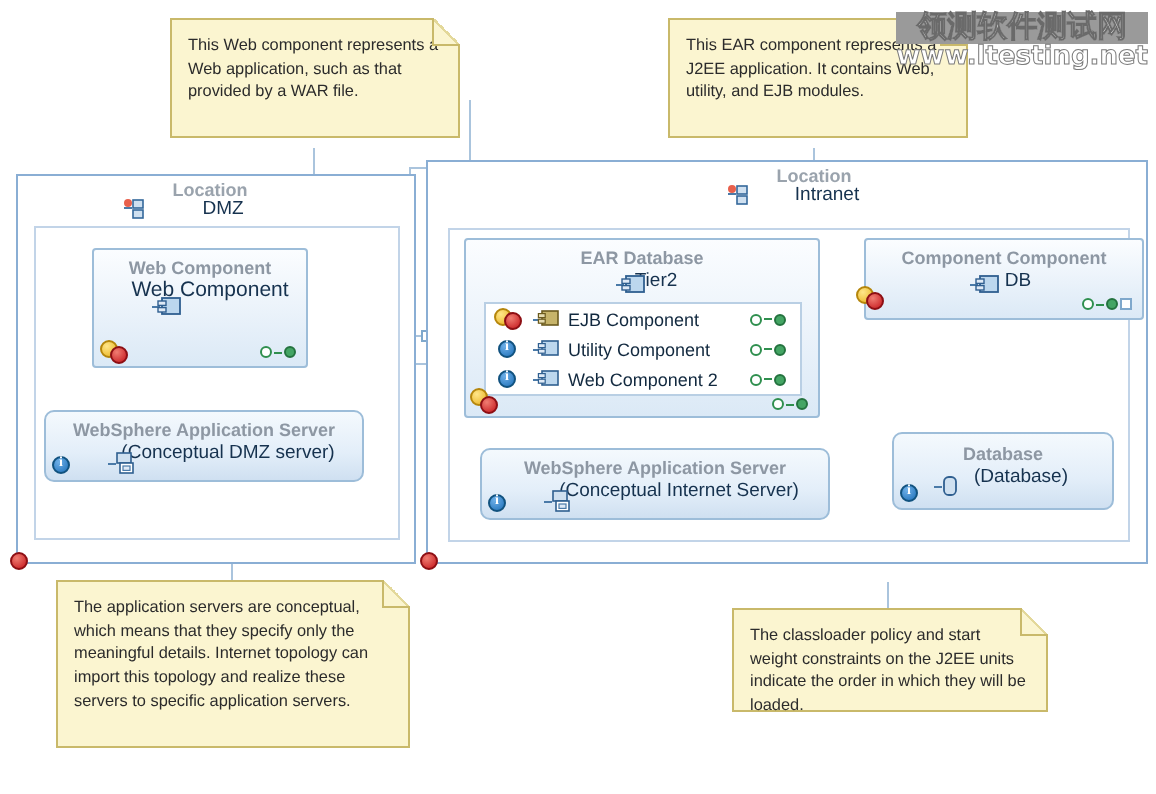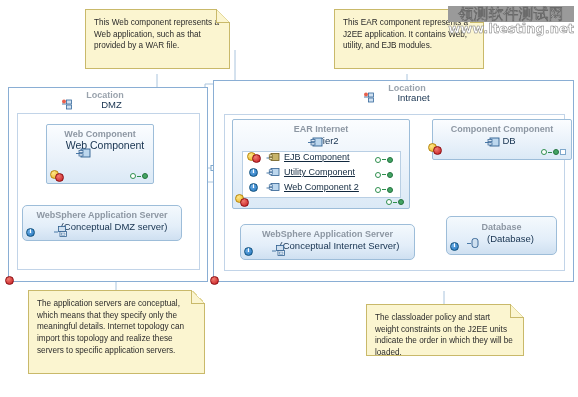--- a/index.html
+++ b/index.html
@@ -120,25 +120,25 @@
     position: absolute;
     border: 1px solid #b9cfe4;
     background: #ffffff;
     box-sizing: border-box;
     z-index: 11;
   }
   .module-row {
     position: relative;
     height: 15px;
     display: flex;
+    align-items: center;
     padding-left: 4px;
     font-size: 9px;
     color: #12293f;
     white-space: nowrap;
-    text-decoration: underline;
   }
   .module-row .mlabel { margin-left: 2px; }
   .port-pair {
     position: absolute;
     right: 7px;
     top: 50%;
     transform: translateY(-50%);
     display: flex;
     align-items: center;
     gap: 1px;
@@ -357,21 +357,21 @@
     <span class="loc-name">Intranet</span>
   </div>
   <svg class="ico" style="position:absolute; left:363px; top:92px; z-index:13;" width="14" height="11" viewBox="0 0 14 11">
     <path d="M1 5 h4" stroke="#4a7aa8" stroke-width="1" fill="none"></path>
     <rect x="5.5" y="1" width="5" height="4" fill="#cfe0f0" stroke="#34689b" stroke-width="0.8"></rect>
     <rect x="5.5" y="6" width="5" height="4" fill="#cfe0f0" stroke="#34689b" stroke-width="0.8"></rect>
     <circle cx="3" cy="2.5" r="2" fill="#e8604c"></circle>
   </svg>
 
   <div class="node" style="left:232px; top:119px; width:178px; height:90px;">
-    <div class="node-title">EAR Internet</div>
+    <div class="node-title">EAR Database</div>
     <div class="node-name">Tier2</div>
     <svg class="ico" style="position:absolute; left:74px; top:16px;" width="18" height="13" viewBox="0 0 18 13">
       <path d="M1 6.5 h4" stroke="#4a7aa8" stroke-width="1" fill="none"></path>
       <rect x="6" y="2" width="9" height="8" fill="#bcd7ee" stroke="#2f5f90" stroke-width="0.9"></rect>
       <rect x="4" y="3.5" width="4" height="2.2" fill="#dfeaf6" stroke="#2f5f90" stroke-width="0.7"></rect>
       <rect x="4" y="6.8" width="4" height="2.2" fill="#dfeaf6" stroke="#2f5f90" stroke-width="0.7"></rect>
     </svg>
 
     <div class="module-list" style="left:9px; top:31px; right:8px; height:47px;">
 

